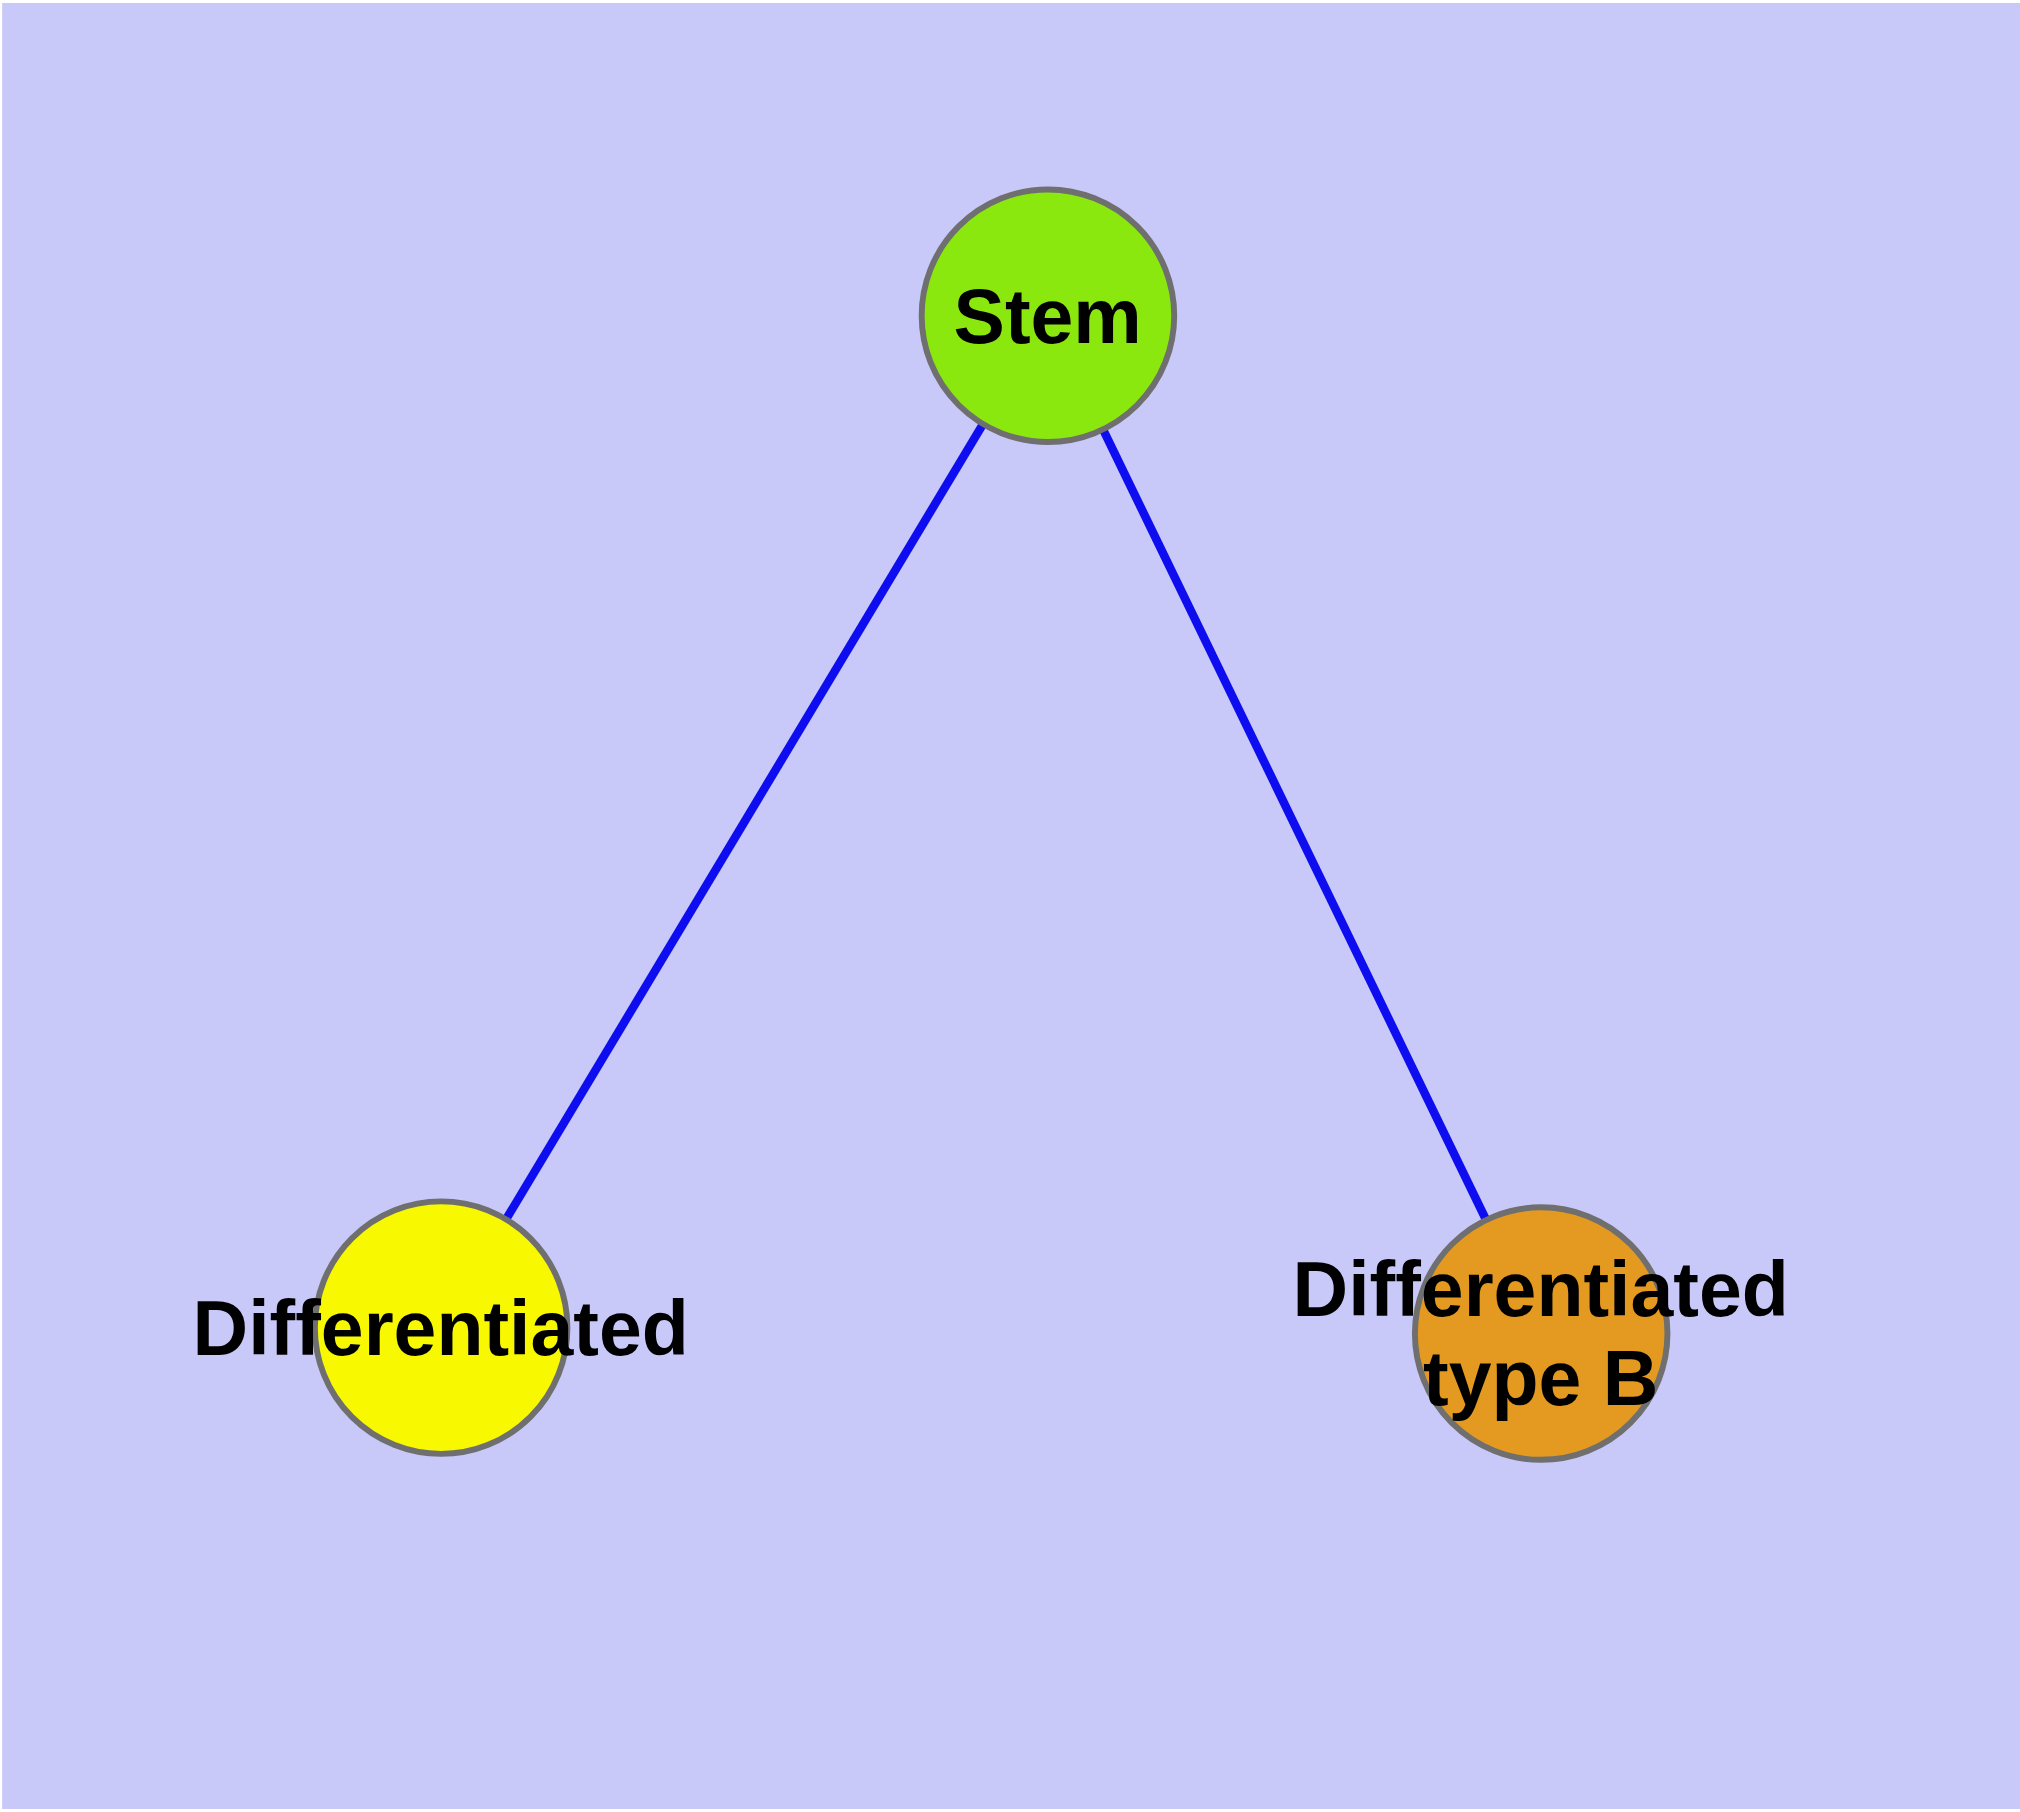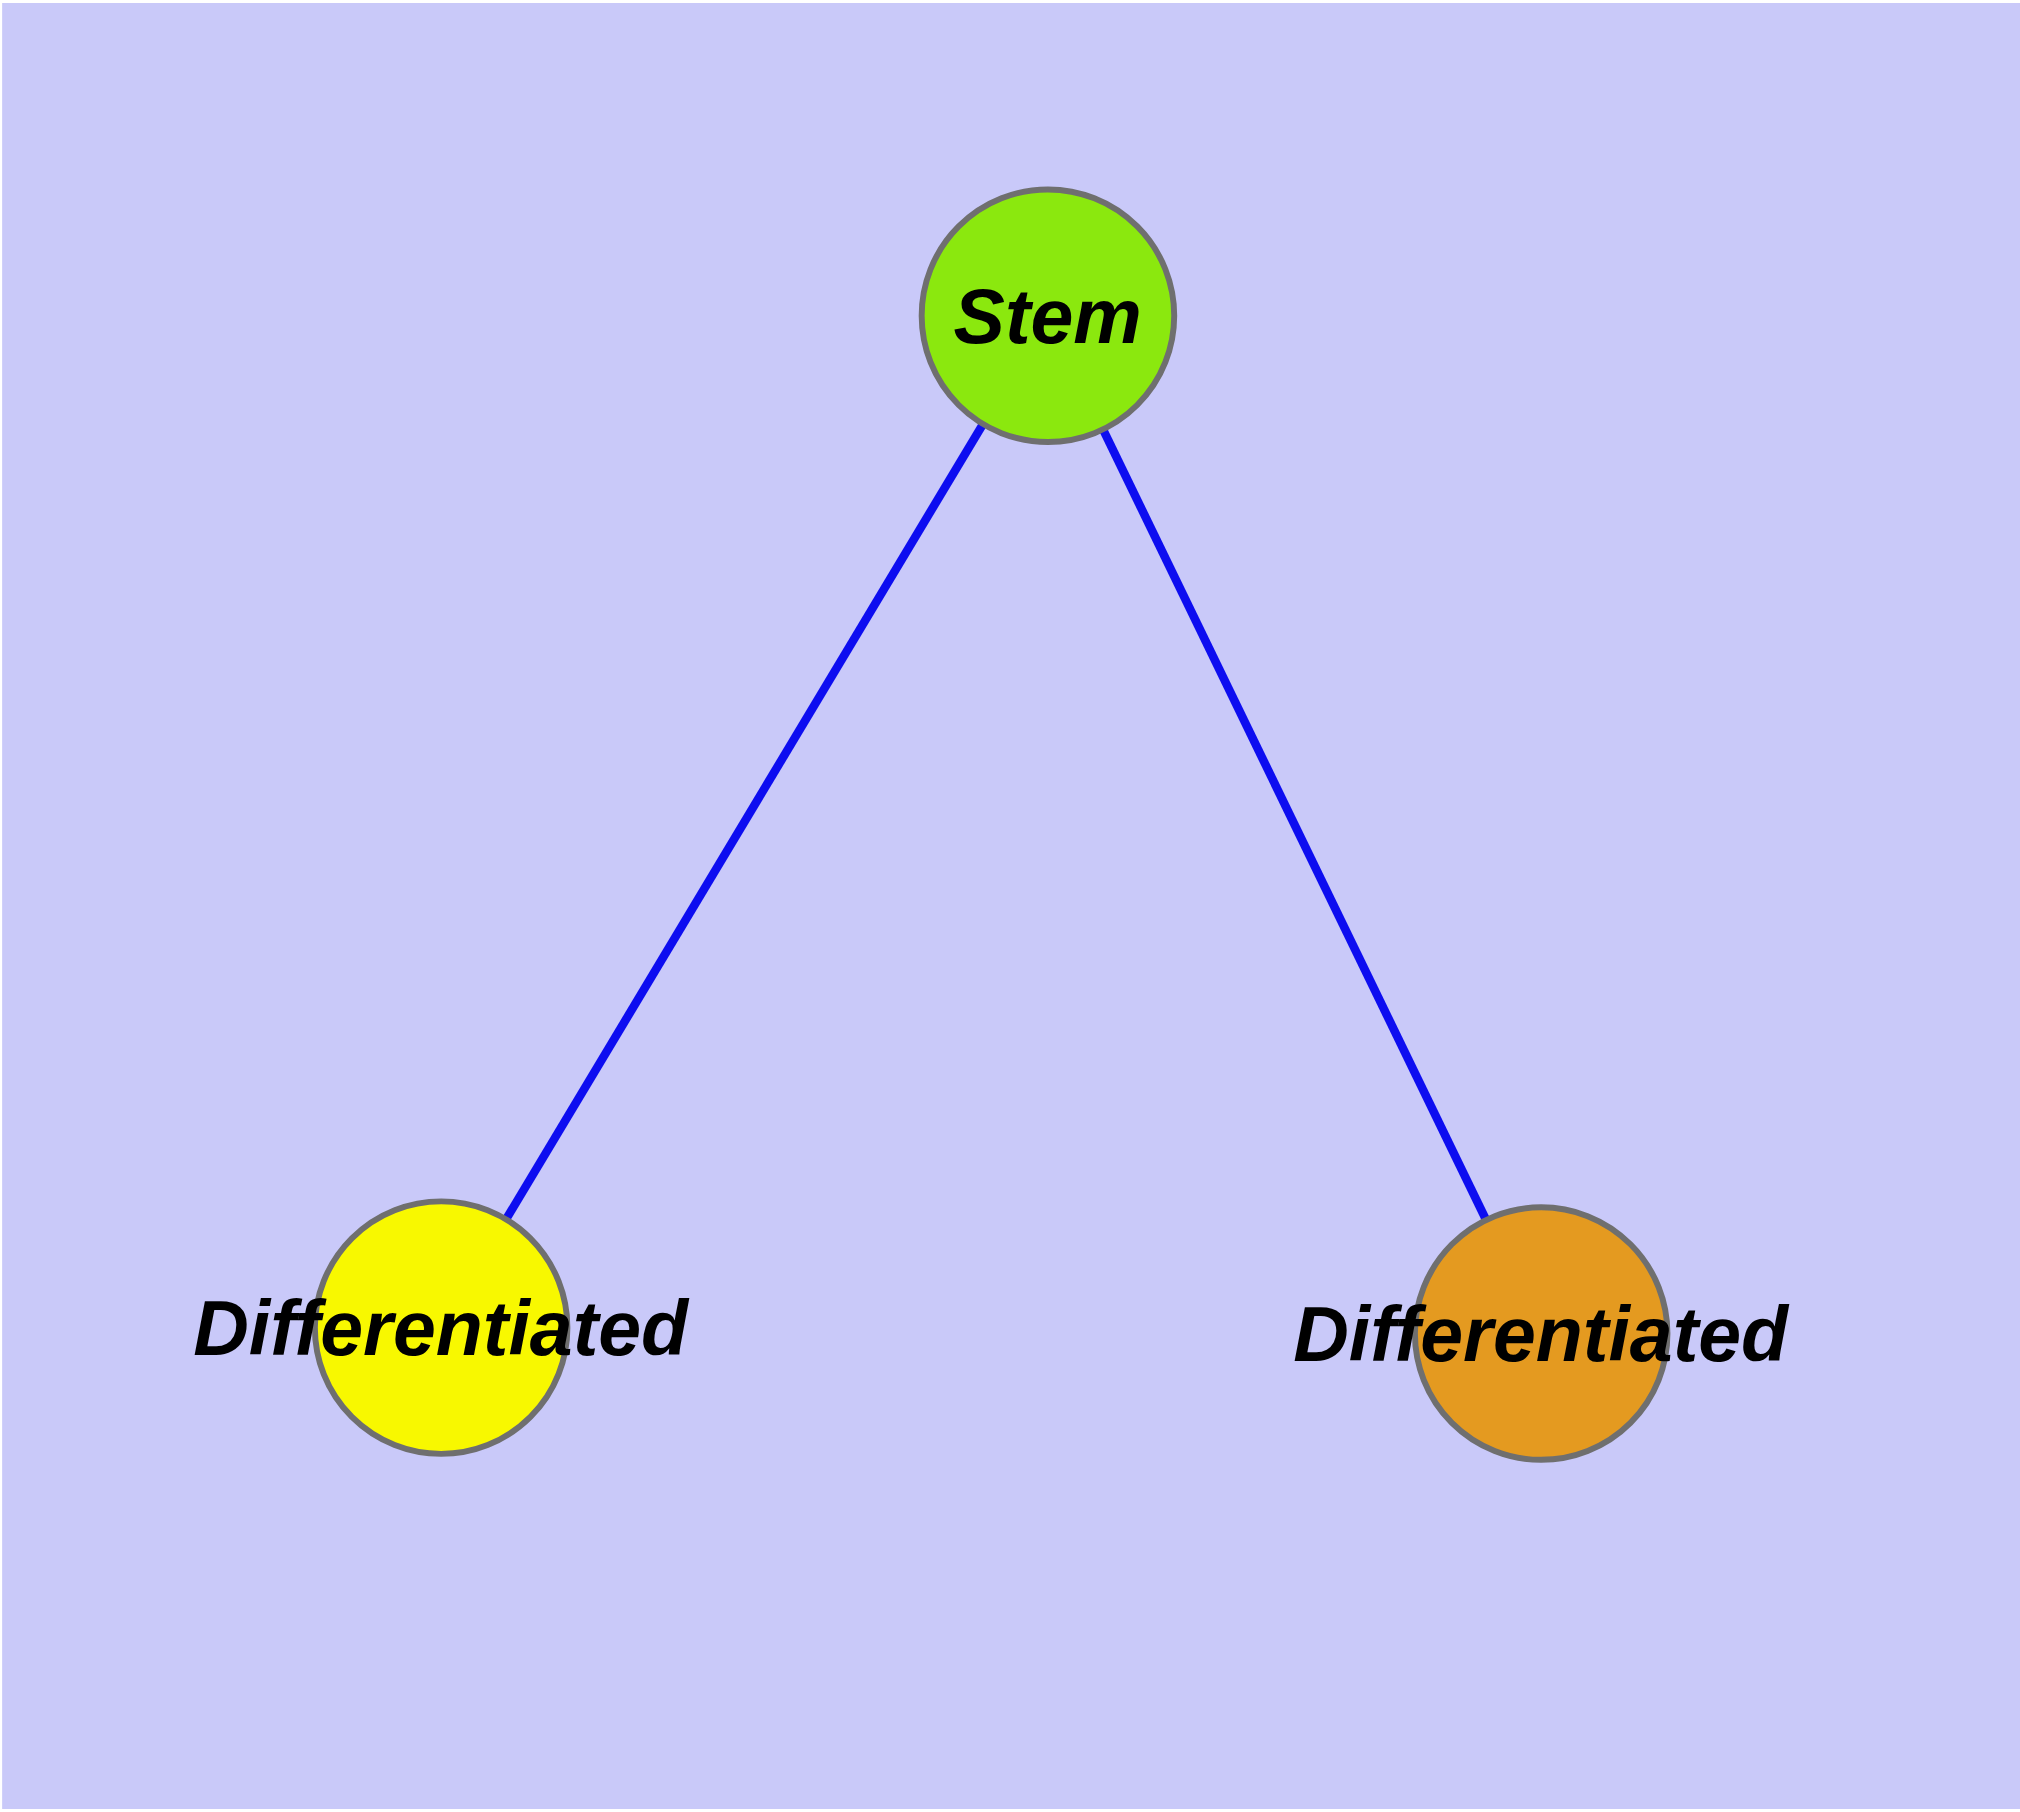--- a/index.html
+++ b/index.html
@@ -10,21 +10,20 @@
     background: #ffffff;
     overflow: hidden;
     font-family: "Liberation Sans", sans-serif;
   }
   .canvas {
     position: absolute;
     left: 1.7px;
     top: 2.5px;
     width: 2019px;
     height: 1806px;
-    font-style: italic;
   }
   .canvas svg {
     position: absolute;
     left: 0;
     top: 0;
     display: block;
   }
   .edge {
     fill: none;
     stroke-width: 10px;
@@ -69,15 +68,16 @@
   <div class="node-label" style="left:1046px; top:313px">
     <span class="line">Stem</span>
   </div>
 
   <div class="node-label" style="left:439px; top:1325px">
     <span class="line">Differentiated</span>
   </div>
 
   <div class="node-label" style="left:1539px; top:1331px">
     <span class="line">Differentiated</span>
+    <span class="line">type B</span>
   </div>
 </div>
 
 
 </body></html>

